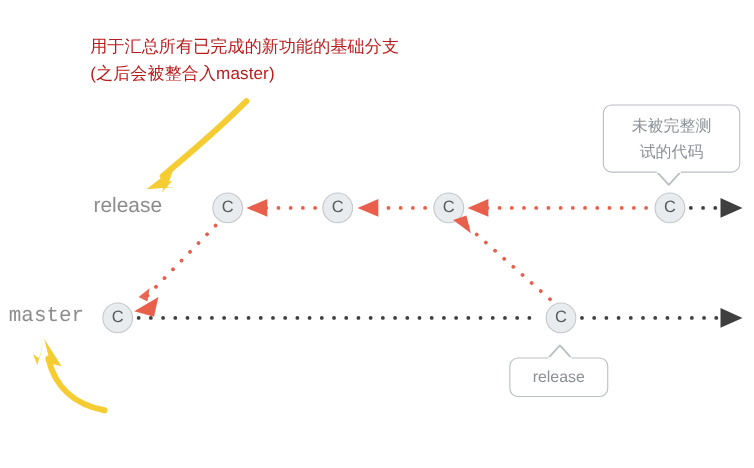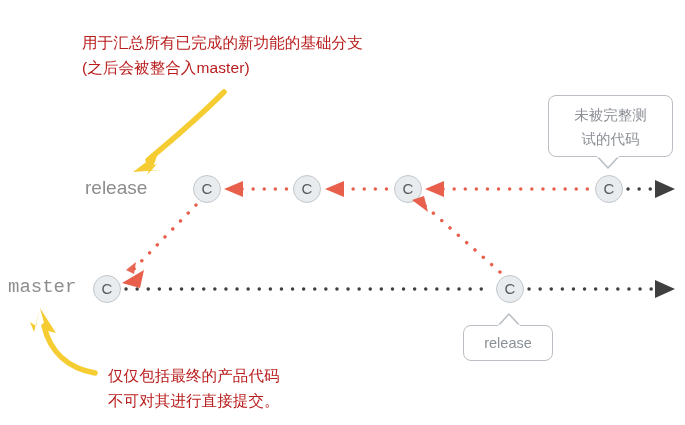--- a/index.html
+++ b/index.html
@@ -151,22 +151,20 @@
 
     <g>
       <path d="M498,326 L509,314 L520,326" fill="#ffffff" stroke="#b9bec4" stroke-width="1.6" stroke-linejoin="round"></path>
       <line x1="498" y1="326" x2="520" y2="326" stroke="#ffffff" stroke-width="2.6"></line>
     </g>
   </svg>
 
   <div class="abs annot" id="annot-top">用于汇总所有已完成的新功能的基础分支
 (之后会被整合入master)</div>
 
-  <div class="abs annot" id="annot-bottom">仅仅包括最终的产品代码
-不可对其进行直接提交。</div>
 
   <div class="abs branch-label" id="label-develop">release</div>
 
   <div class="abs branch-label" id="label-master">master</div>
 
   <div class="abs callout" id="callout-untested">未被完整测
 试的代码</div>
 
   <div class="abs callout" id="callout-release">release</div>
 

